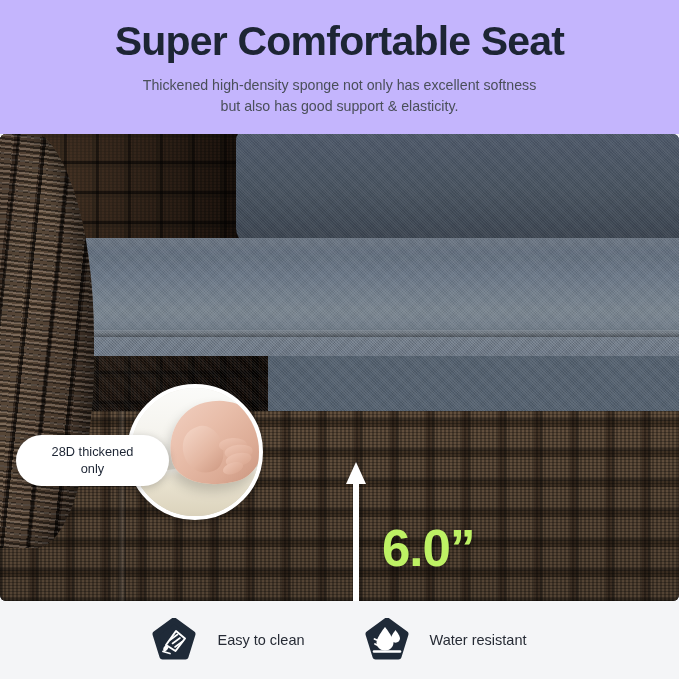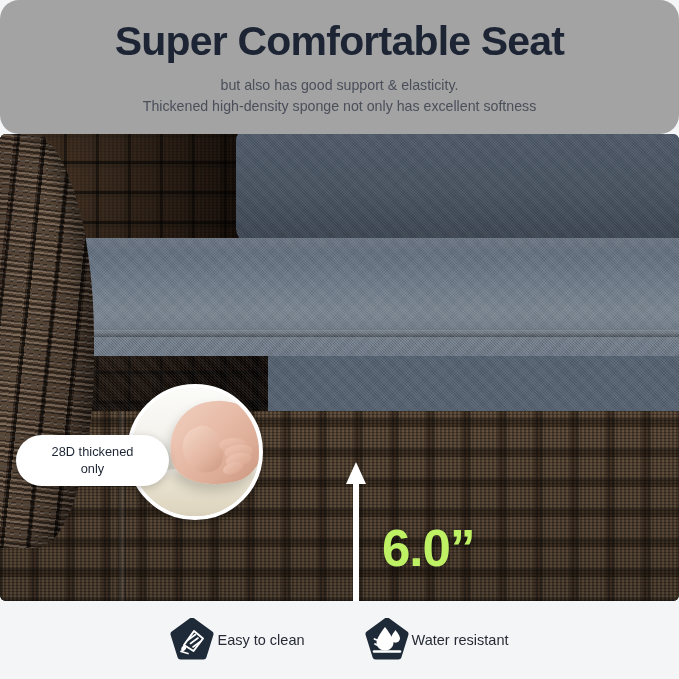--- a/index.html
+++ b/index.html
@@ -17,25 +17,24 @@
     font-family: "Liberation Sans", sans-serif;
     -webkit-font-smoothing: antialiased;
   }
 
   
   .header {
     position: absolute;
     left: 0; top: 0;
     width: 679px;
     height: 134px;
-    background: #a3a3a3;
+    background: #c4b5fd;
     text-align: center;
     box-sizing: border-box;
     padding-top: 16px;
-    border-radius: 19px;
   }
   .title {
     font-size: 41px;
     font-weight: 700;
     letter-spacing: -0.8px;
     color: #1d2534;
     line-height: 50px;
     margin: 0;
     white-space: nowrap;
   }
@@ -339,43 +338,43 @@
     height: 78px;
     background: #f4f5f7;
     display: flex;
     align-items: center;
     justify-content: center;
     gap: 60px;
   }
   .feature {
     display: flex;
     align-items: center;
-    gap: 3px;
+    gap: 21px;
   }
   .feature-icon {
     width: 44px; height: 44px;
     flex: 0 0 44px;
     display: block;
   }
   .feature-label {
     font-size: 14.5px;
     color: #262b35;
     white-space: nowrap;
   }
 </style>
 </head>
 <body>
 
 <div id="page">
 
   <div class="header">
     <h1 class="title">Super Comfortable Seat</h1>
     <p class="subtitle">
+      <span>Thickened high-density sponge not only has excellent softness</span>
       <span>but also has good support &amp; elasticity.</span>
-      <span>Thickened high-density sponge not only has excellent softness</span>
     </p>
   </div>
 
   <div class="photo">
 
     <div class="wicker-back"></div>
     <div class="backrest"></div>
     <div class="backrest-shadow"></div>
     <div class="seat-top"></div>
     <div class="seat-seam"></div>

